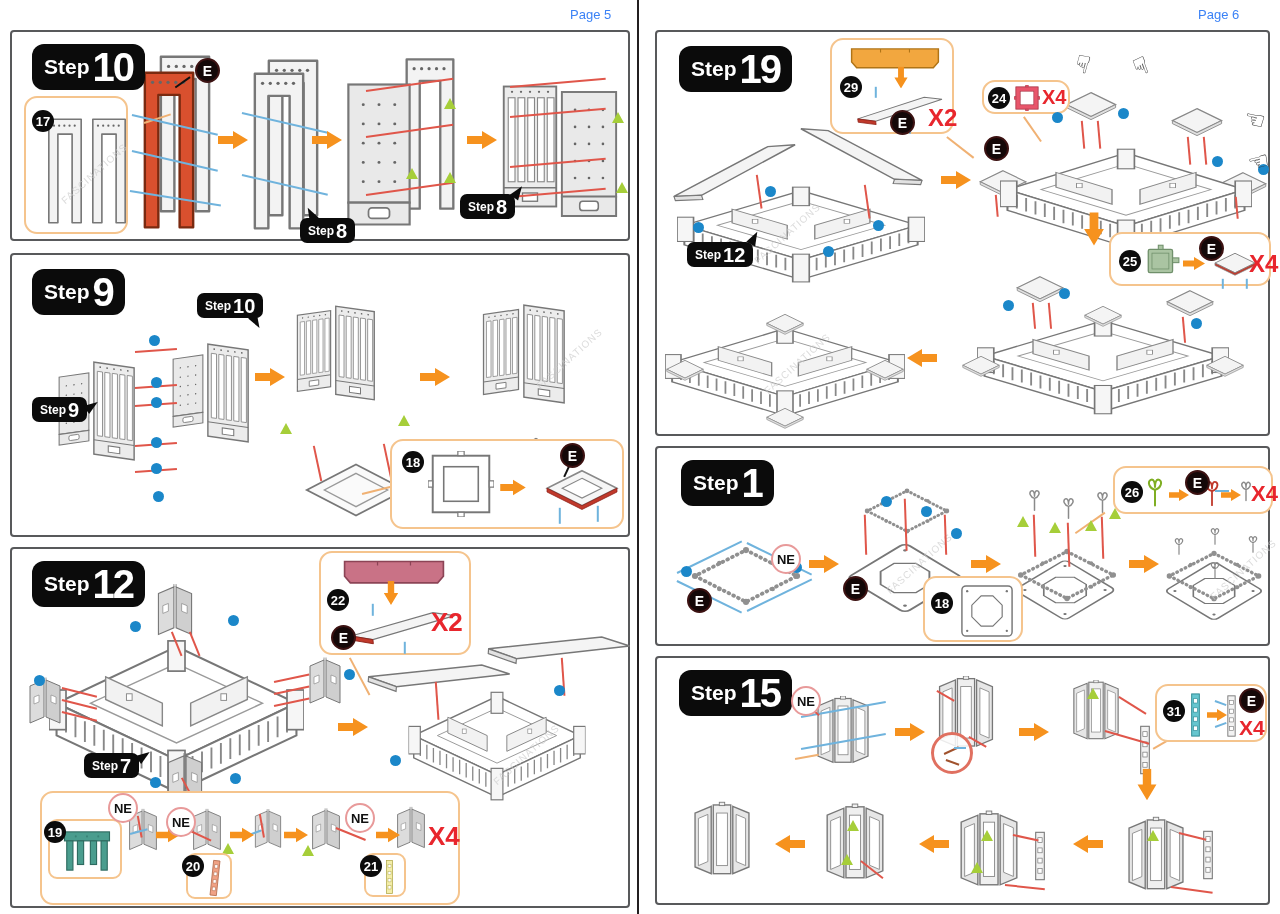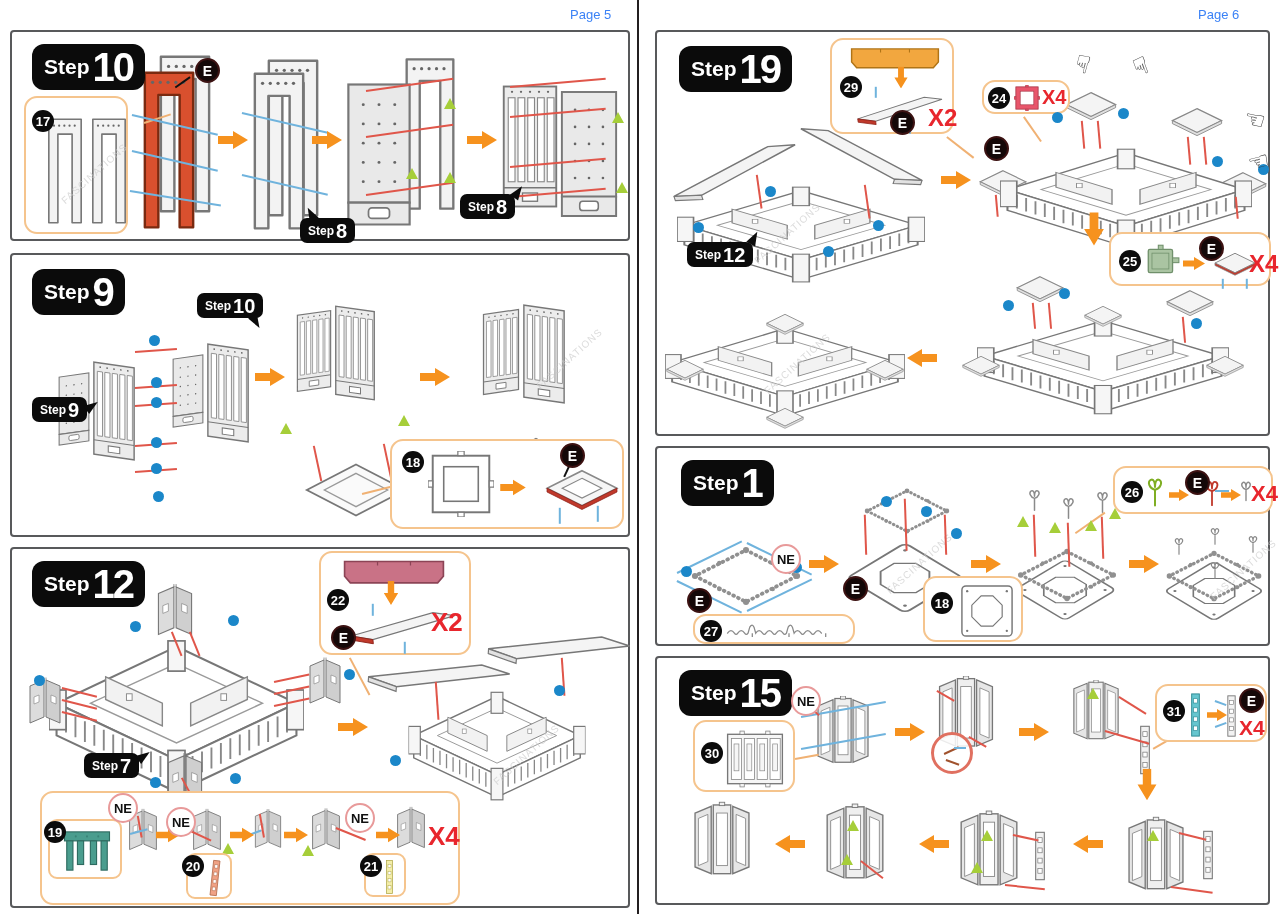--- a/index.html
+++ b/index.html
@@ -757,26 +757,20 @@
         </svg>
       <span class="bline" style="left:4px;top:32px;width:72px;transform:rotate(-26deg)"></span>
       <span class="bline" style="left:74px;top:2px;width:72px;transform:rotate(26deg)"></span>
       <span class="bline" style="left:4px;top:40px;width:72px;transform:rotate(26deg)"></span>
       <span class="bline" style="left:74px;top:70px;width:72px;transform:rotate(-26deg)"></span>
       <span class="dot" style="left:8px;top:26px"></span>
       <span class="dot" style="left:118px;top:22px"></span>
     </div>
     <div class="necirc" style="left:114px;top:96px">NE</div>
     <div class="ecirc" style="left:30px;top:140px">E</div>
-    <div class="callout" style="left:36px;top:166px;width:162px;height:30px">
-      <div class="pnum" style="left:5px;top:4px">27</div>
-      <svg style="position:absolute;left:30px;top:5px;overflow:visible" width="128" height="20">
-          <use href="#sym-chain" width="100%" height="100%"></use>
-        </svg>
-    </div>
     <span class="arr" style="left:152px;top:106px"><svg width="30" height="20">
           <use href="#sym-arrow" width="100%" height="100%"></use>
         </svg></span>
     <div class="ill" style="left:184px;top:36px;width:132px;height:132px">
       <div class="wm" style="left:36px;top:74px">FASCINATIONS</div>
       <svg style="left:18px;top:2px" width="96" height="50">
           <use href="#sym-diamondchain" width="100%" height="100%"></use>
         </svg>
       <svg style="left:18px;top:48px;transform:scaleY(.6) rotate(45deg)" width="92" height="92">
           <use href="#sym-plateoct" width="100%" height="100%"></use>
@@ -868,26 +862,20 @@
           <use href="#sym-finial" width="100%" height="100%"></use>
         </svg>
     </div>
   </section>
 
   <section class="panel" style="left:655px;top:656px;width:615px;height:249px">
     <div class="badge badge-main" style="left:22px;top:12px">
       <span class="w">Step</span>
         <span class="n">15</span>
     </div>
-    <div class="callout" style="left:36px;top:62px;width:102px;height:72px">
-      <div class="pnum" style="left:6px;top:20px">30</div>
-      <svg style="position:absolute;left:28px;top:8px;overflow:visible" width="64" height="58">
-          <use href="#sym-slat4" width="100%" height="100%"></use>
-        </svg>
-    </div>
     <span class="oline" style="left:138px;top:100px;width:24px;transform:rotate(-10deg)"></span>
     <div class="necirc" style="left:134px;top:28px">NE</div>
     <div class="ill" style="left:148px;top:36px;width:78px;height:76px">
       <svg style="left:4px;top:2px" width="68" height="70">
           <use href="#sym-foldpanel" width="100%" height="100%"></use>
         </svg>
       <span class="bline" style="left:-4px;top:22px;width:86px;transform:rotate(-10deg)"></span>
       <span class="bline" style="left:-4px;top:54px;width:86px;transform:rotate(-10deg)"></span>
       <span class="rline" style="left:2px;top:10px;width:16px;transform:rotate(40deg)"></span>
     </div>

